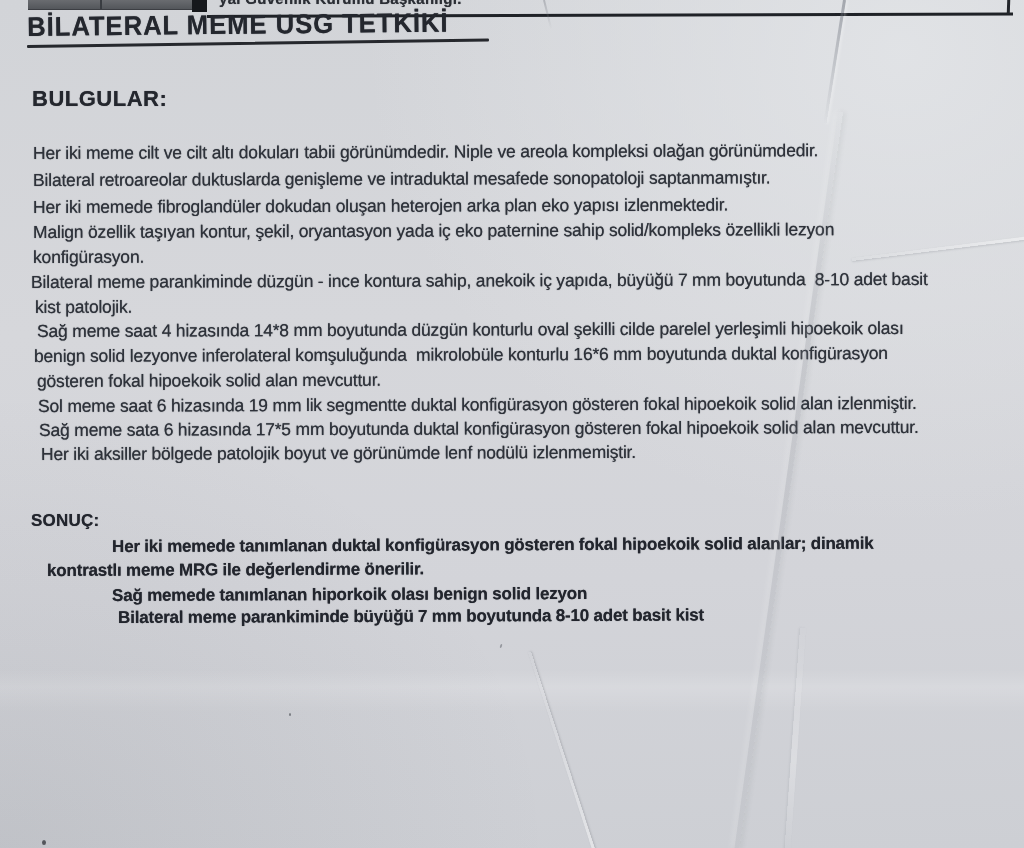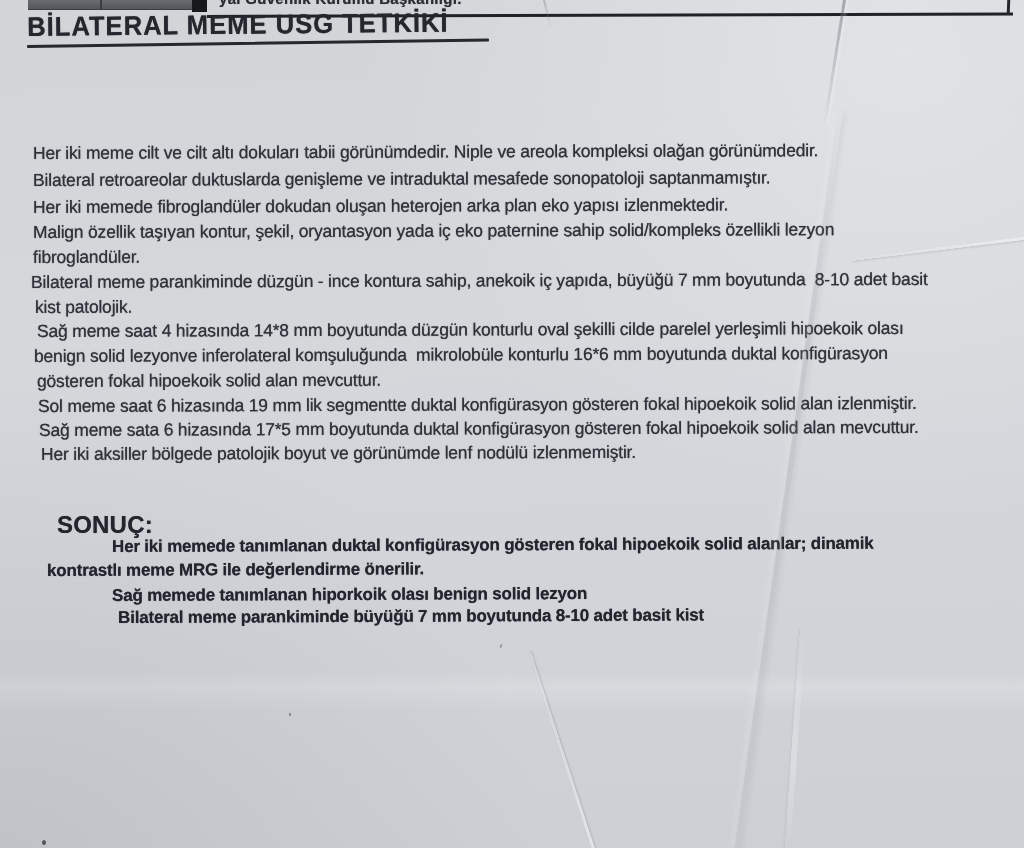--- a/index.html
+++ b/index.html
@@ -19,21 +19,21 @@
   .lh-black{left:192px;top:0;width:15px;height:12px;background:#16181c;}
   .lh-bottom{left:207px;top:15px;width:806px;height:2.5px;background:#1f2227;transform:rotate(-0.18deg);transform-origin:left top;}
   .lh-right{left:1007px;top:0;width:2.5px;height:14px;background:#23262b;transform:rotate(2deg);}
   .lh-text{left:219px;top:-10px;font-size:15px;font-weight:bold;color:#2b2e35;letter-spacing:0.3px;white-space:pre;text-shadow:0 0 0.7px rgba(43,46,53,0.8);}
   
   .title{left:27px;top:12px;font-size:27px;font-weight:bold;color:#24272e;letter-spacing:1px;white-space:pre;
     transform:rotate(-0.6deg) scaleX(0.95);transform-origin:left top;text-shadow:0 0 0.8px rgba(36,39,46,0.8);}
   .title-underline{left:27px;top:45px;width:462px;height:3px;background:#26282d;transform:rotate(-0.8deg);transform-origin:left top;border-radius:1px;}
   
   .h-findings{left:32px;top:86px;font-size:22px;font-weight:bold;color:#24272e;letter-spacing:0.5px;text-shadow:0 0 0.7px rgba(36,39,46,0.8);}
-  .h-conclusion{left:57px;top:511px;font-size:24px;font-weight:bold;color:#22252d;letter-spacing:0.2px;text-shadow:0 0 0.7px rgba(34,37,45,0.8);}
+  .h-conclusion{left:31px;top:511px;font-size:17px;font-weight:bold;color:#22252d;letter-spacing:0.2px;text-shadow:0 0 0.7px rgba(34,37,45,0.8);}
   
   .f-line{position:absolute;font-size:17.5px;color:#2e323a;letter-spacing:-0.2px;white-space:pre;
     text-shadow:0 0 0.9px rgba(46,50,58,0.85);transform:rotate(-0.2deg);transform-origin:left top;}
   .c-line{position:absolute;font-size:17px;font-weight:bold;color:#22252d;letter-spacing:-0.2px;white-space:pre;
     text-shadow:0 0 0.7px rgba(34,37,45,0.8);transform:rotate(-0.25deg);transform-origin:left top;}
   
   .crease{position:absolute;pointer-events:none;}
   .c1{left:843px;top:0;width:3px;height:125px;transform:rotate(9deg);transform-origin:top center;
       background:linear-gradient(to bottom, rgba(105,110,120,0.5), rgba(105,110,120,0));box-shadow:2px 0 3px rgba(255,255,255,0.3);}
   .c2{left:838px;top:112px;width:5px;height:745px;transform:rotate(8deg);transform-origin:top center;
@@ -61,26 +61,27 @@
   <div class="abs lh-gray"></div>
   <div class="abs lh-div"></div>
   <div class="abs lh-black"></div>
   <div class="abs lh-text">yal Güvenlik Kurumu Başkanlığı.</div>
   <div class="abs lh-bottom"></div>
   <div class="abs lh-right"></div>
 
   <div class="abs title">BİLATERAL MEME USG TETKİKİ</div>
   <div class="abs title-underline"></div>
 
+  <div class="abs h-findings">BULGULAR:</div>
   <div>
     <div class="f-line" style="left:33px;top:143px;">Her iki meme cilt ve cilt altı dokuları tabii görünümdedir. Niple ve areola kompleksi olağan görünümdedir.</div>
     <div class="f-line" style="left:33px;top:170px;">Bilateral retroareolar duktuslarda genişleme ve intraduktal mesafede sonopatoloji saptanmamıştır.</div>
     <div class="f-line" style="left:33px;top:197px;">Her iki memede fibroglandüler dokudan oluşan heterojen arka plan eko yapısı izlenmektedir.</div>
     <div class="f-line" style="left:33px;top:222px;">Malign özellik taşıyan kontur, şekil, oryantasyon yada iç eko paternine sahip solid/kompleks özellikli lezyon</div>
-    <div class="f-line" style="left:33px;top:247px;">fibroglandüler.</div>
+    <div class="f-line" style="left:33px;top:247px;">konfigürasyon.</div>
     <div class="f-line" style="left:31px;top:272px;">Bilateral meme parankiminde düzgün - ince kontura sahip, anekoik iç yapıda, büyüğü 7 mm boyutunda  8-10 adet basit</div>
     <div class="f-line" style="left:35px;top:297px;">kist patolojik.</div>
     <div class="f-line" style="left:37px;top:321px;">Sağ meme saat 4 hizasında 14*8 mm boyutunda düzgün konturlu oval şekilli cilde parelel yerleşimli hipoekoik olası</div>
     <div class="f-line" style="left:34px;top:346px;">benign solid lezyonve inferolateral komşuluğunda  mikrolobüle konturlu 16*6 mm boyutunda duktal konfigürasyon</div>
     <div class="f-line" style="left:37px;top:371px;">gösteren fokal hipoekoik solid alan mevcuttur.</div>
     <div class="f-line" style="left:38px;top:396px;">Sol meme saat 6 hizasında 19 mm lik segmentte duktal konfigürasyon gösteren fokal hipoekoik solid alan izlenmiştir.</div>
     <div class="f-line" style="left:39px;top:420px;">Sağ meme sata 6 hizasında 17*5 mm boyutunda duktal konfigürasyon gösteren fokal hipoekoik solid alan mevcuttur.</div>
     <div class="f-line" style="left:41px;top:444px;">Her iki aksiller bölgede patolojik boyut ve görünümde lenf nodülü izlenmemiştir.</div>
   </div>
 

